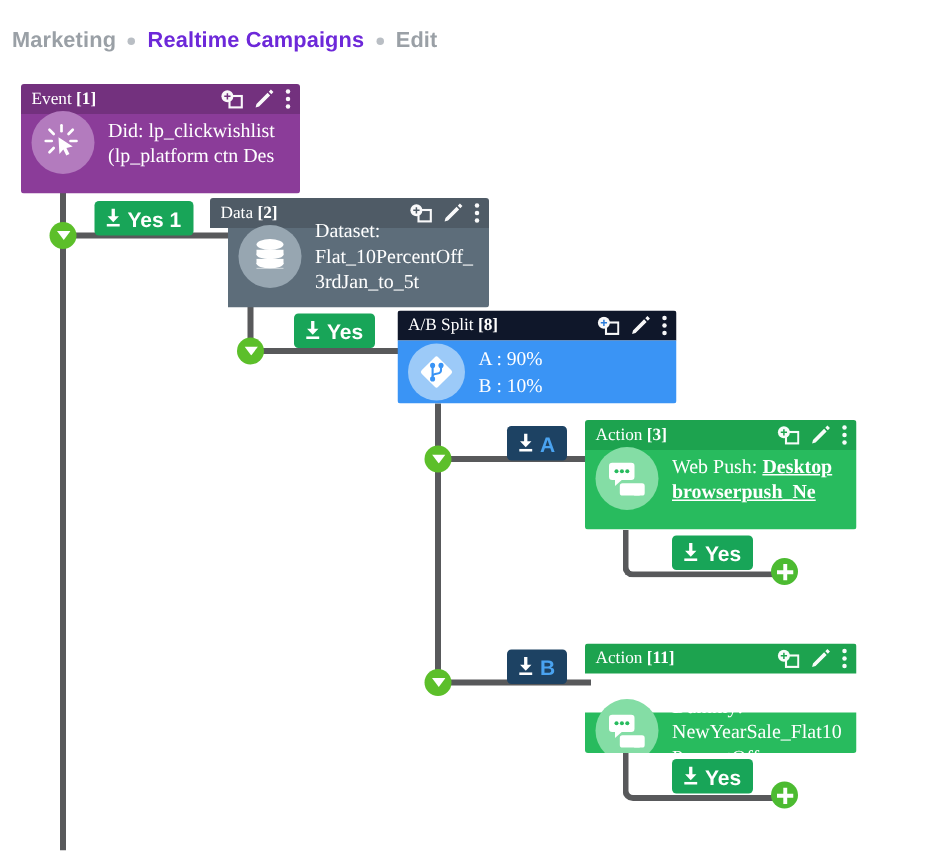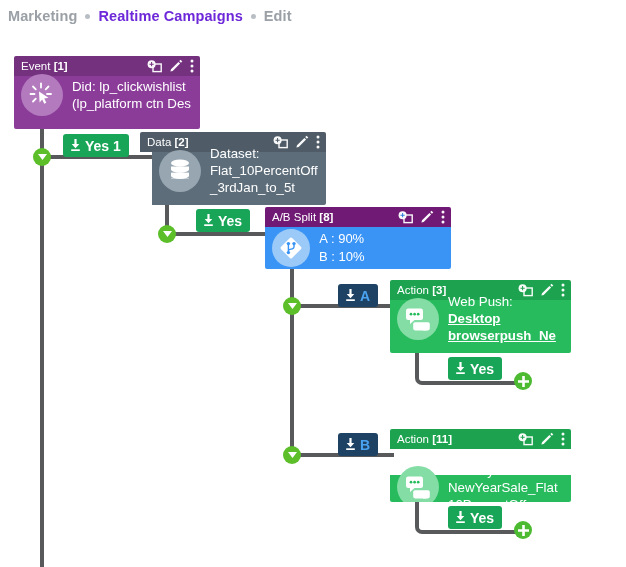--- a/index.html
+++ b/index.html
@@ -8,21 +8,21 @@
   }
   body {
     width: 626px; height: 567px;
     position: relative; overflow: hidden;
     font-family: "Liberation Sans", sans-serif;
     -webkit-font-smoothing: antialiased;
   }
 
   
   #breadcrumb {
-    position: absolute; left: 8px; top: 5px;
+    position: absolute; left: 8px; top: 16px;
     height: 22px; display: flex; align-items: center;
     font-size: 14.5px; font-weight: bold; letter-spacing: .1px;
   }
   .crumb { color: #9aa0a6; }
   .crumb.link { color: #6d28d9; }
   .crumb-dot {
     width: 5px; height: 5px; border-radius: 50%;
     background: #b9bec4; margin: 0 8px; display: inline-block;
   }
 
@@ -33,21 +33,21 @@
   .wire.h { height: 4px; }
   .elbow {
     position: absolute; border-left: 4px solid #58595b;
     border-bottom: 4px solid #58595b;
     border-bottom-left-radius: 7px;
   }
 
   
   .node {
     position: absolute; box-sizing: border-box;
-    border-radius: 2px; overflow: hidden;
+    border-radius: 2px; overflow: hidden; font-family: Liberation Serif, serif;
   }
   .node-head {
     height: 20px; display: flex; align-items: center;
     padding: 0 6px 0 7px; color: #ffffff; font-size: 11.5px;
     box-sizing: border-box;
   }
   .node-title { white-space: nowrap; }
   .node-title b { font-weight: bold; }
   .head-icons { margin-left: auto; display: flex; align-items: center; gap: 7px; }
   .hicon { display: block; opacity: .97; }
@@ -68,21 +68,21 @@
 
   
   .t-event .node-head { background: #73317e; }
   .t-event .node-body { background: #8b3c99; }
   .t-event .node-avatar { background: #b37bbe; }
   
   .t-data .node-head { background: #4f5b66; }
   .t-data .node-body { background: #5d6d7a; }
   .t-data .node-avatar { background: #97a6b1; }
   
-  .t-split .node-head { background: #701a75; }
+  .t-split .node-head { background: #0f172a; }
   .t-split .node-body { background: #3a94f5; }
   .t-split .node-avatar { background: #9ccaf8; }
   
   .t-action .node-head { background: #1da34f; }
   .t-action .node-body { background: #28bb5e; }
   .t-action .node-avatar { background: #84dda5; }
 
   
   .badge {
     position: absolute; display: flex; align-items: center; gap: 3px;

